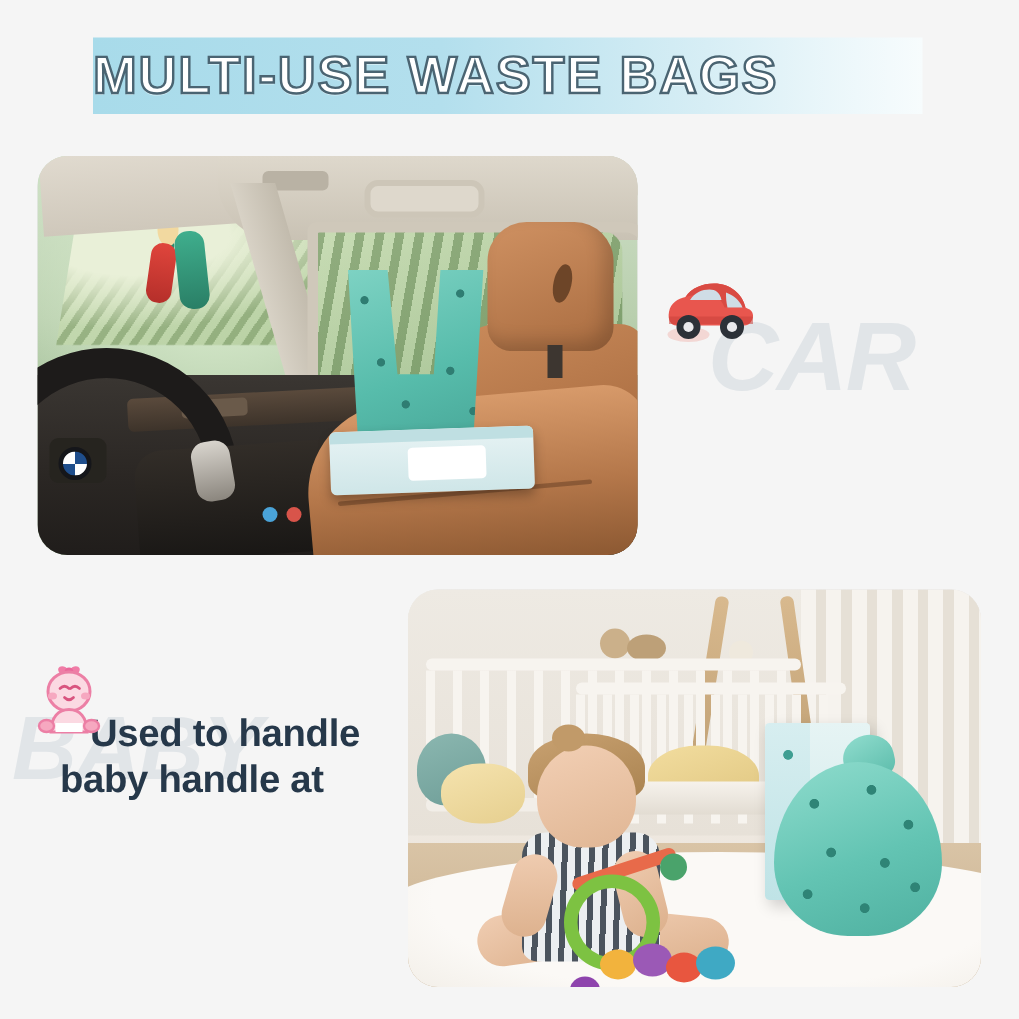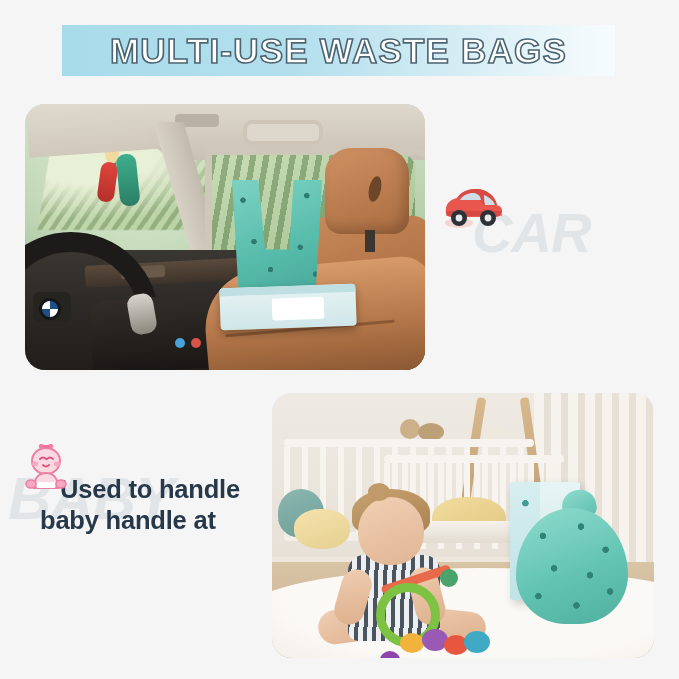--- a/index.html
+++ b/index.html
@@ -8,21 +8,21 @@
     background:#f5f5f5;
     font-family:"Liberation Sans",sans-serif;
     overflow:hidden;position:relative;
   }
   .stage{position:absolute;inset:0;}
 
   
   .title-banner{
     position:absolute;left:62px;top:25px;width:553px;height:51px;
     background:linear-gradient(90deg,#a8dbea 0%,#b3dfed 42%,#d7eef5 74%,#eef8fb 92%,#f7fcfd 100%);
-    display:flex;align-items:center;justify-content:center;
+    display:flex;align-items:center;justify-content:flex-start;
   }
   .title-text{
     font-size:35px;font-weight:bold;letter-spacing:1.2px;
     color:#ffffff;
     -webkit-text-stroke:1.6px #4a6472;
     text-shadow:0 1px 0 rgba(255,255,255,.5);
     white-space:nowrap;
     font-family:"Liberation Sans",sans-serif;
   }
 
@@ -357,21 +357,21 @@
 
   .wm{
     position:absolute;
     font-style:italic;font-weight:bold;
     color:#e1e5e8;
     letter-spacing:-1px;
     white-space:nowrap;
     user-select:none;
     z-index:0;
   }
-  .wm-car{left:472px;top:200px;font-size:56px;}
+  .wm-car{left:472px;top:200px;font-size:65px;}
   .wm-baby{left:8px;top:464px;font-size:60px;}
 
   .cap-text{
     position:relative;z-index:2;
     font-size:25.5px;line-height:31px;font-weight:bold;
     color:#26384a;
     letter-spacing:-.2px;
   }
   .cap-icon{
     position:absolute;z-index:3;

